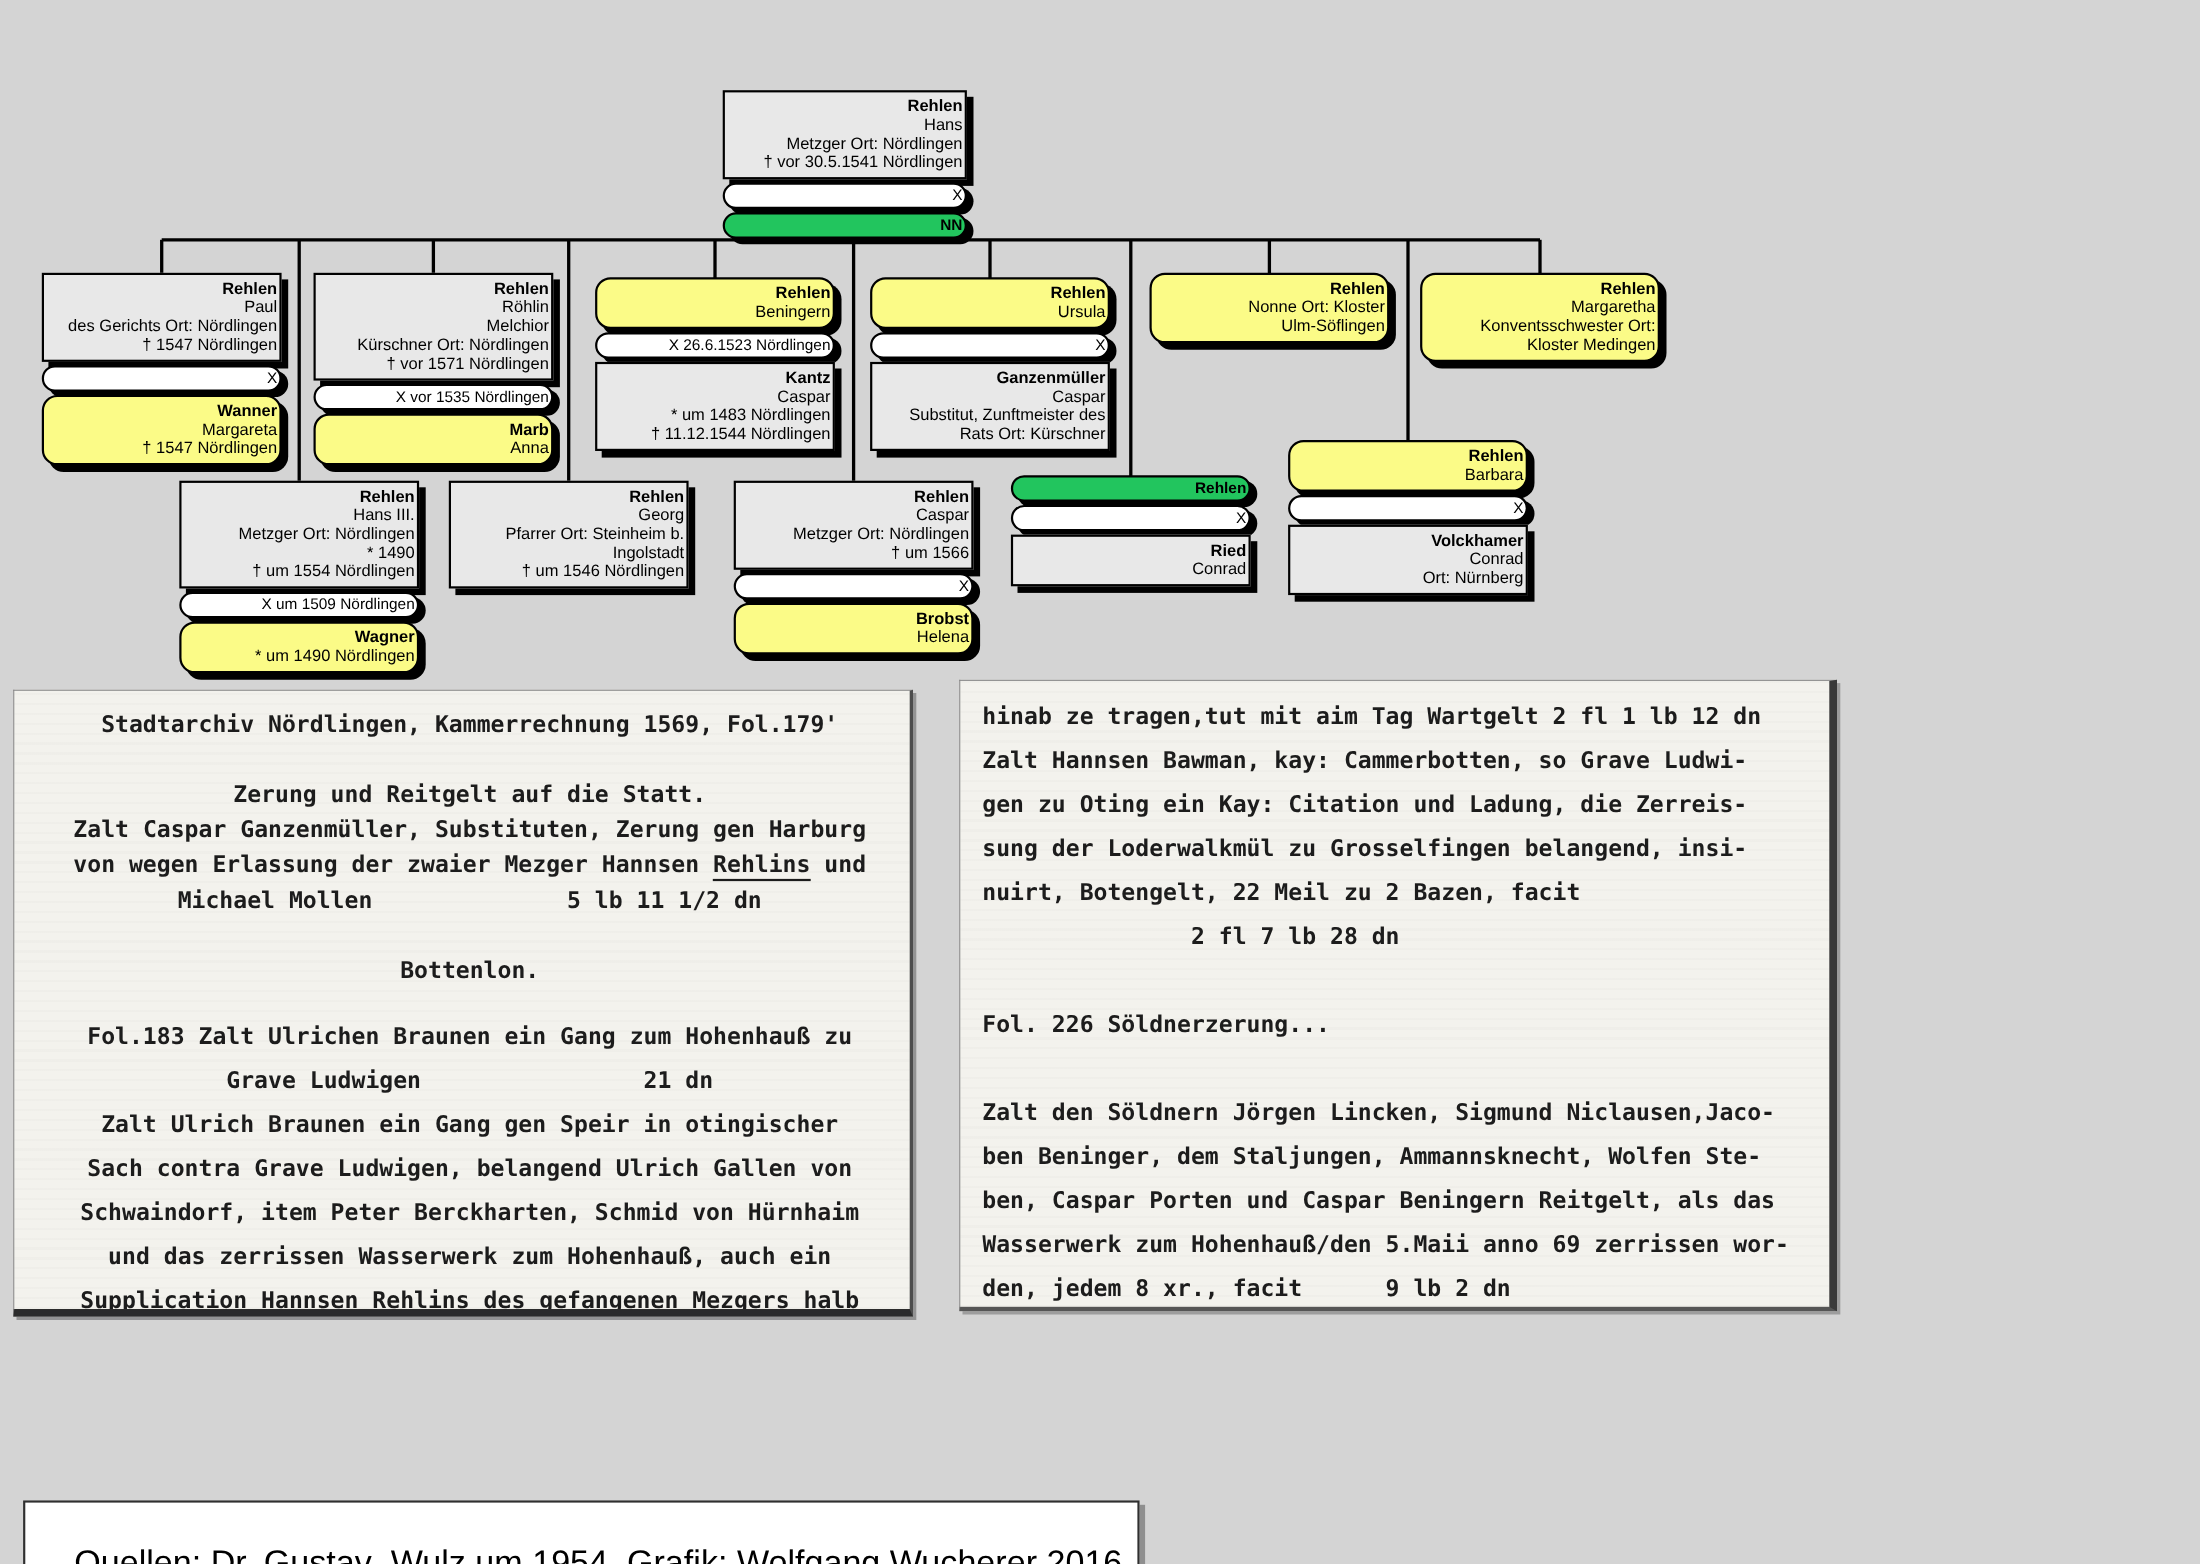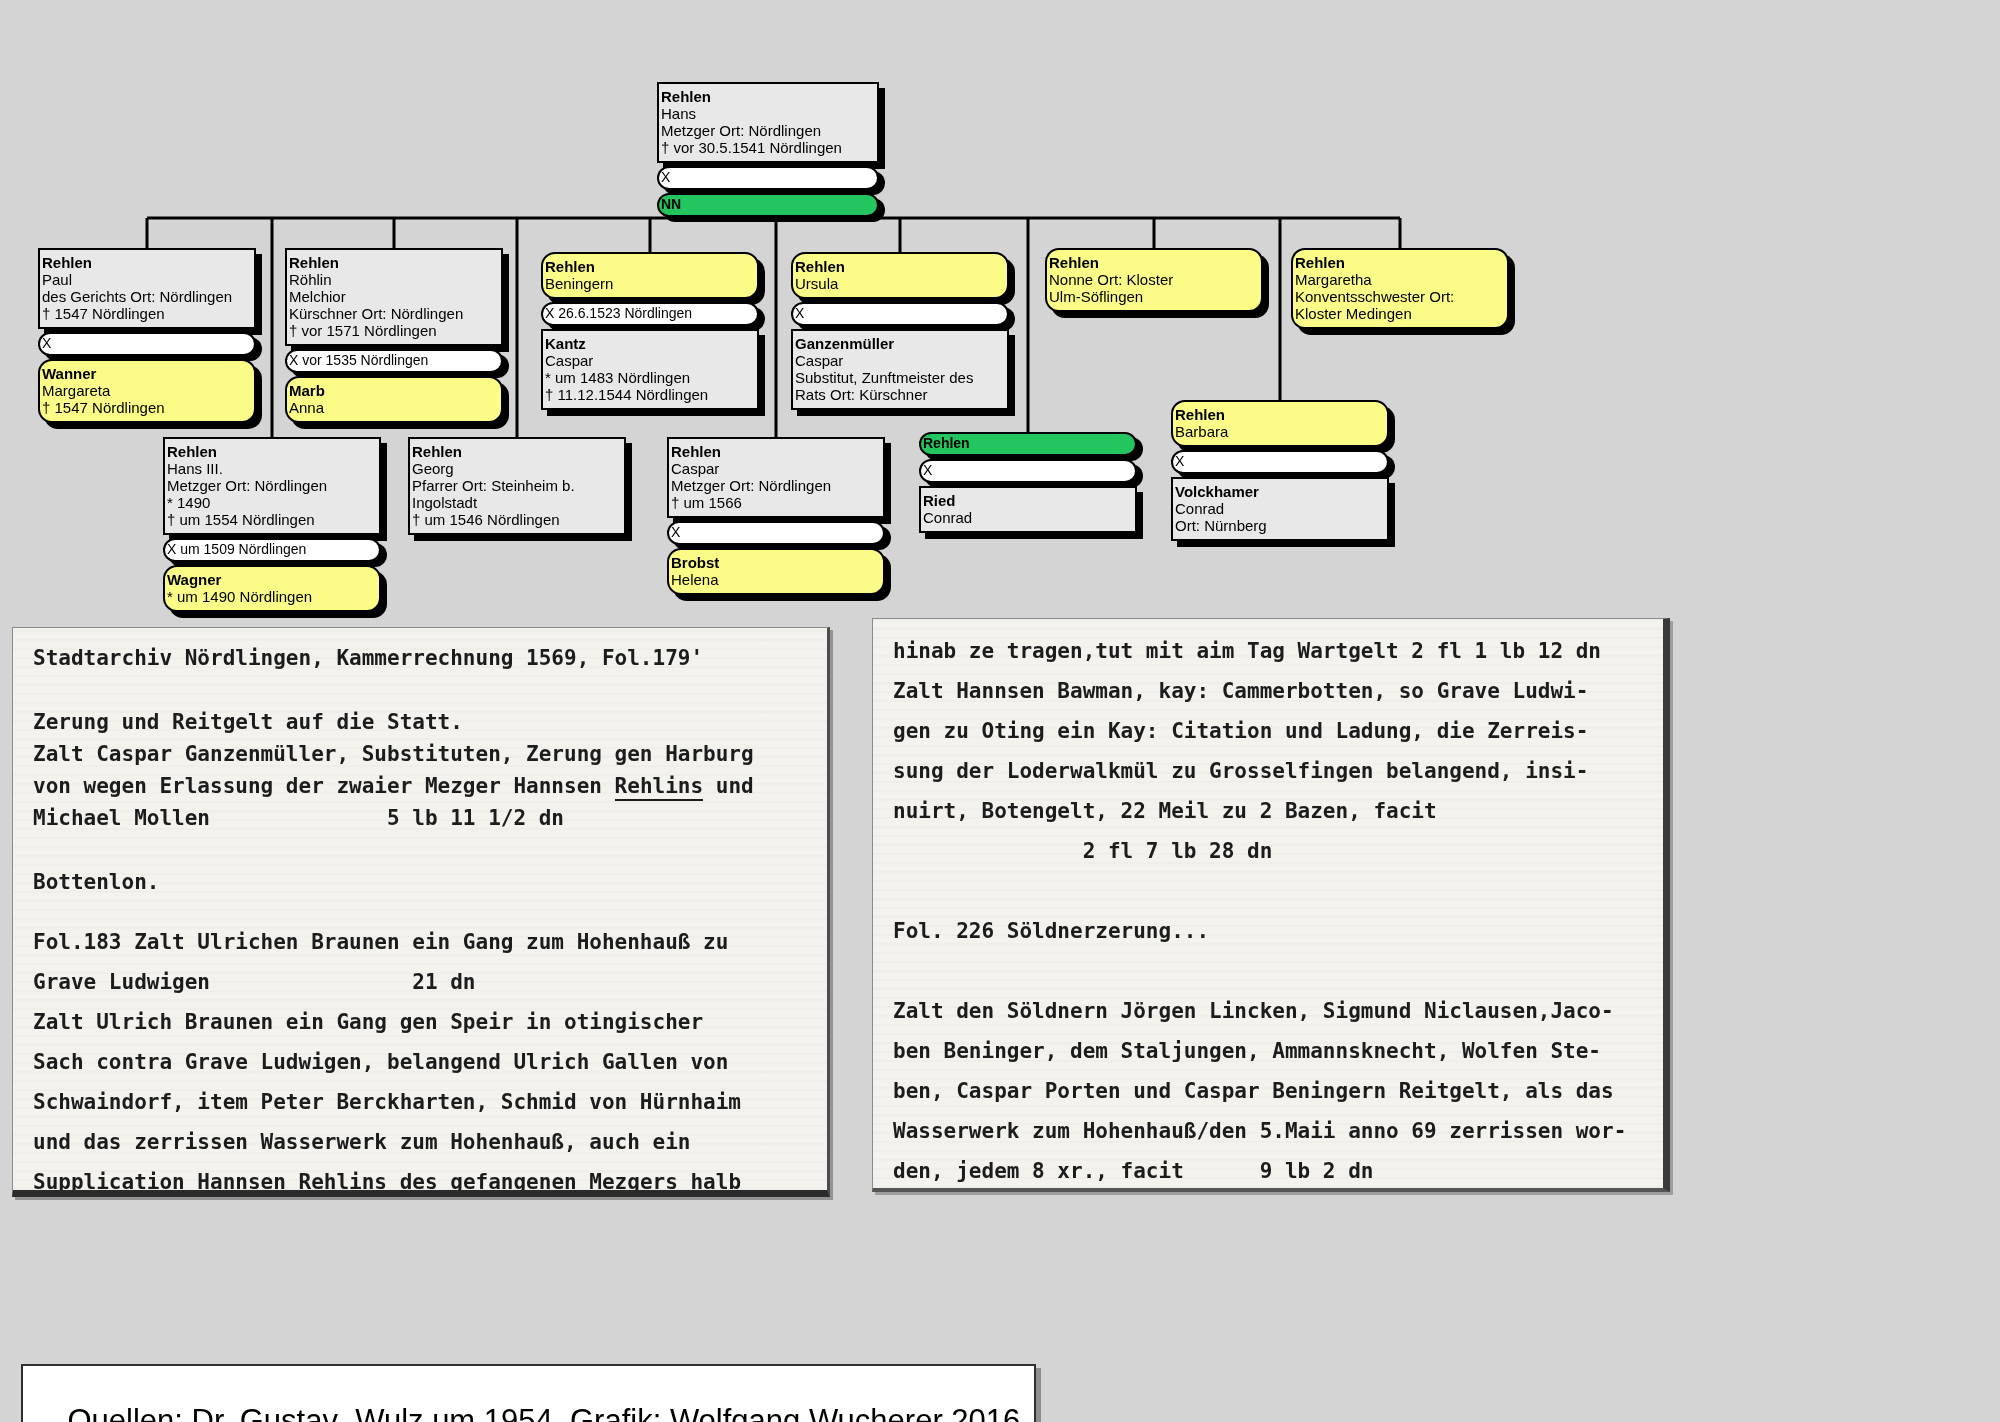--- a/index.html
+++ b/index.html
@@ -11,21 +11,21 @@
     overflow:hidden;
   }
   #canvas{position:absolute;left:0;top:0;width:2000px;height:1422px;}
   #connectors{position:absolute;left:0;top:0;z-index:1;}
   .unit{position:absolute;z-index:2;}
   .tbox{
     box-sizing:border-box;
     border:2px solid #000;
     background:#e8e8e8;
     box-shadow:6px 6px 0 #000;
-    text-align:left;
+    text-align:right;
     padding:4px 2px 5px 2px;
     margin-bottom:3px;
     position:relative;
   }
   .tbox.y{background:#fbfb87;border-radius:14px;}
   .tbox.pill{
     border-radius:12px;background:#ffffff;
     padding:1px 2px 2px 2px;
     box-shadow:6px 5px 0 #000;
   }
@@ -41,21 +41,21 @@
     background-image:repeating-linear-gradient(0deg, rgba(0,0,0,0.015) 0 2px, transparent 2px 9px);
     border:1px solid #8a8a8a;
     color:#1c1c1c;
     font-family:"DejaVu Sans Mono", monospace;
     font-weight:600;
     font-size:21px;
     white-space:pre;
     overflow:hidden;
     box-sizing:border-box;
   }
-  #doc-left{border-right:3px solid #4d4d4d;border-bottom:7px solid #2b2b2b;box-shadow:3px 3px 0 rgba(30,30,30,.35);}
+  #doc-left{border-right:3px solid #4d4d4d;border-bottom:7px solid #2b2b2b;box-shadow:3px 3px 0 rgba(30,30,30,.35);text-align:center;}
   #doc-right{border-right:7px solid #3a3a3a;border-bottom:4px solid #555;box-shadow:3px 3px 0 rgba(30,30,30,.3);}
   .doc .block{padding-left:20px;padding-right:6px;}
   .doc .dline{overflow:hidden;}
   .doc .dline u{text-decoration:none;border-bottom:2px solid #1c1c1c;padding-bottom:1px;}
 
   #footer-box{
     position:absolute;z-index:3;
     left:21px;top:1364px;
     background:#ffffff;
     border:2px solid #2f2f2f;

